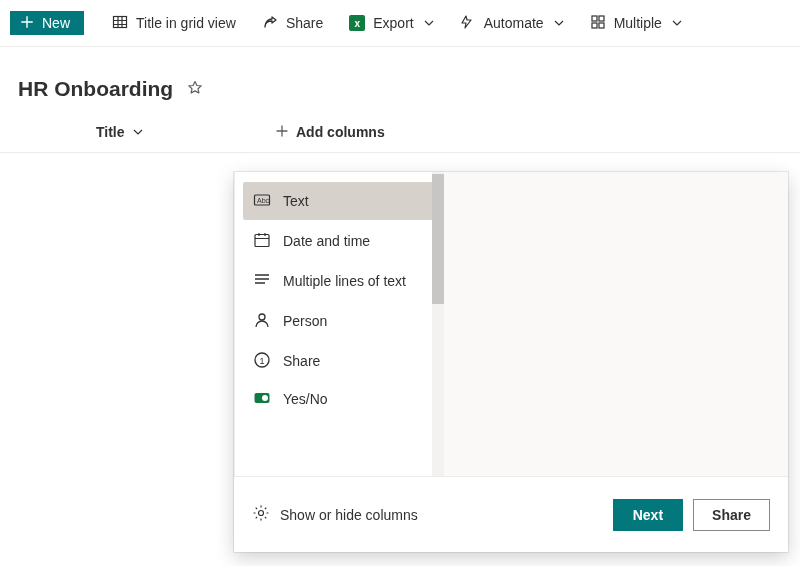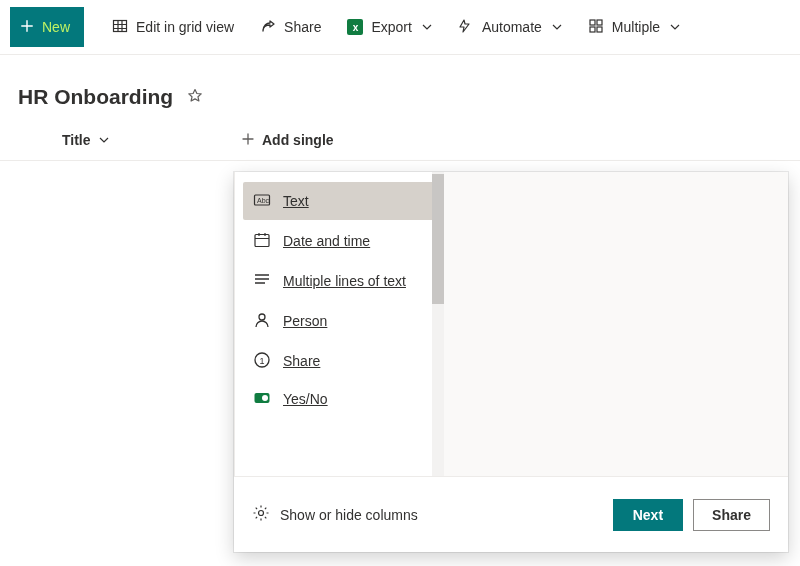--- a/index.html
+++ b/index.html
@@ -16,23 +16,23 @@
   }
   .toolbar {
     display: flex;
     align-items: center;
     gap: 6px;
     padding: 7px 10px 7px 10px;
     border-bottom: 1px solid #edebe9;
   }
   .btn-new {
     background: #03787c;
-    color: #bef264;
+    color: #ffffff;
     border: none;
-    height: 40px;
+    height: 24px;
     padding: 0 14px 0 10px;
     display: inline-flex;
     align-items: center;
     gap: 8px;
     font-size: 14px;
     cursor: pointer;
   }
   .btn-new svg { width: 14px; height: 14px; }
   .tb-item {
     display: inline-flex;
@@ -57,21 +57,21 @@
     font-size: 21px;
     font-weight: 600;
   }
   .star svg { width: 16px; height: 16px; }
 
   .cols-header {
     display: flex;
     align-items: center;
     height: 42px;
     border-bottom: 1px solid #edebe9;
-    padding-left: 62px;
+    padding-left: 96px;
   }
   .col-title {
     display: inline-flex;
     align-items: center;
     gap: 6px;
     font-weight: 600;
     cursor: pointer;
     width: 180px;
   }
   .col-title .chev svg { width: 10px; height: 10px; }
@@ -160,21 +160,20 @@
     font-size: 13px;
     color: #323130;
   }
 
   .panel-right {
     width: 210px;
     background: #fff;
     border-left: 1px solid #edebe9;
     position: relative;
     padding: 10px 6px 10px 8px;
-    text-decoration: underline;
   }
   .type-list {
     display: flex;
     flex-direction: column;
     gap: 2px;
   }
   .type-item {
     display: flex;
     align-items: center;
     gap: 12px;
@@ -259,21 +258,21 @@
     <span>New</span>
   </button>
 
   <div class="tb-item" style="margin-left:12px;">
     <span>
       <svg viewBox="0 0 16 16" fill="none" stroke="#323130" stroke-width="1.2">
           <rect x="1.5" y="2.5" width="13" height="11"></rect>
           <path d="M1.5 6.5h13M1.5 10.5h13M6 2.5v11M10 2.5v11"></path>
         </svg>
     </span>
-    <span>Edit in grid view</span>
+    <span>Title in grid view</span>
   </div>
 
   <div class="tb-item">
     <span>
       <svg viewBox="0 0 16 16" fill="none" stroke="#323130" stroke-width="1.3">
           <path d="M10 3l4 3-4 3V7C5 7 3 10 3 13c0-6 4-8 7-8V3z" stroke-linejoin="round"></path>
         </svg>
     </span>
     <span>Share</span>
   </div>
@@ -337,21 +336,21 @@
           <path d="M1 3l4 4 4-4" fill="none" stroke="#323130" stroke-width="1.2"></path>
         </svg>
     </span>
   </div>
   <div class="add-col">
     <span>
       <svg viewBox="0 0 12 12">
           <path d="M6 1v10M1 6h10" stroke="#605e5c" stroke-width="1.3" fill="none" stroke-linecap="round"></path>
         </svg>
     </span>
-    <span>Add single</span>
+    <span>Add columns</span>
   </div>
 </div>
 
 <div class="panel">
   <div class="panel-body">
 
     <div class="panel-right">
       <div class="type-list">
         <div class="type-item selected">
           <span>

